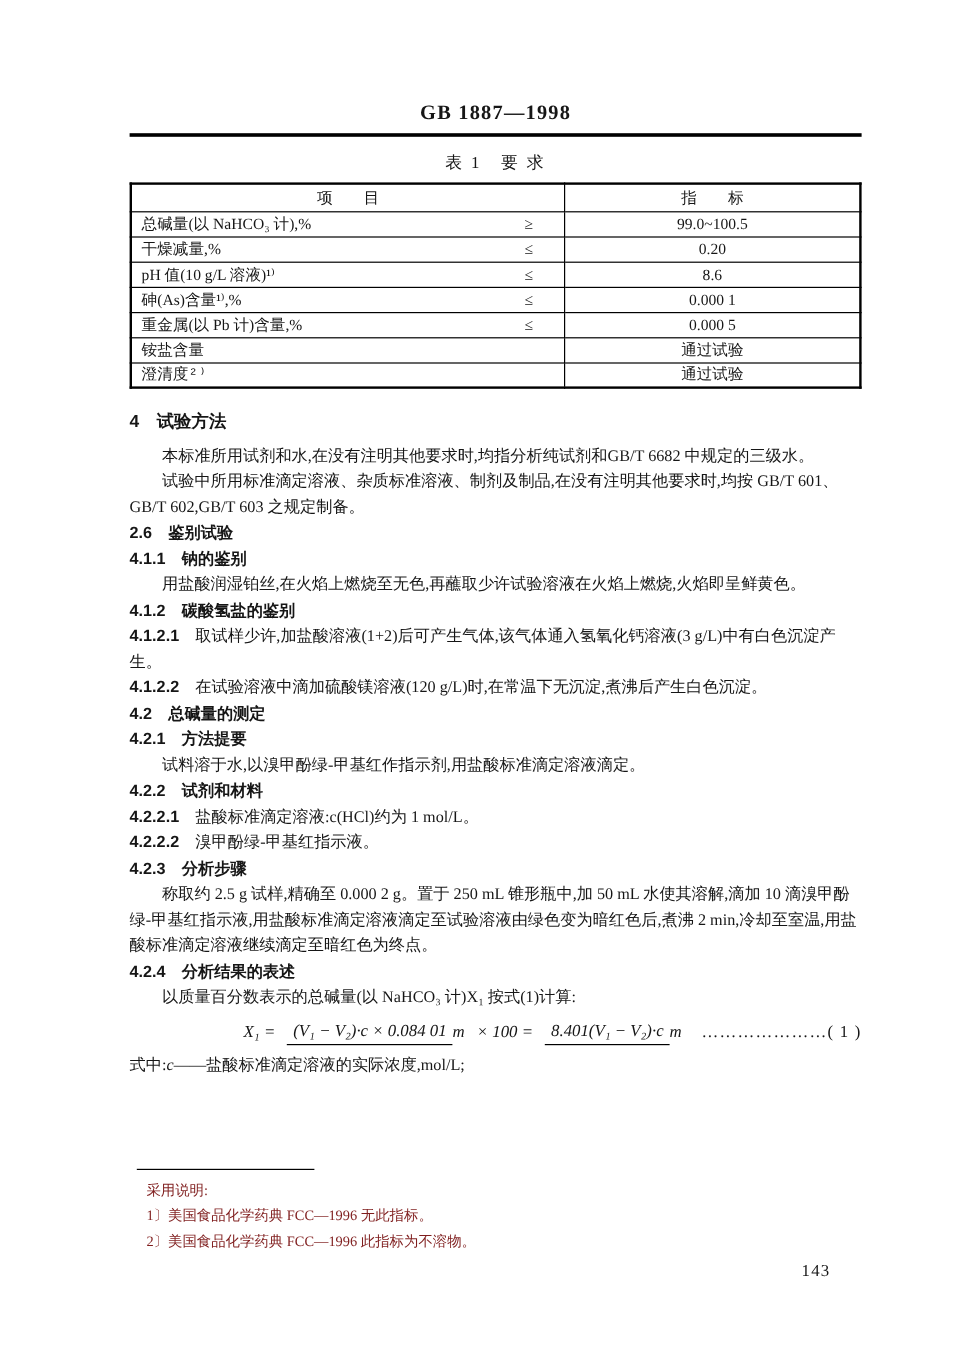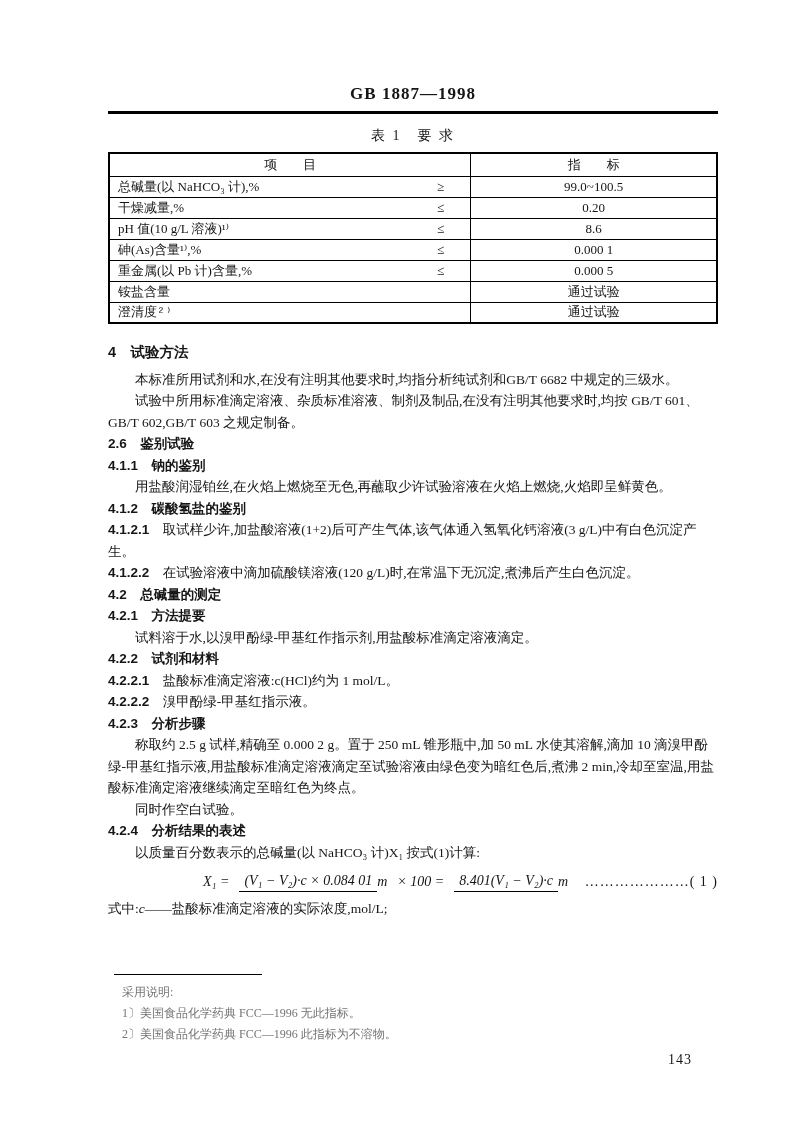--- a/index.html
+++ b/index.html
@@ -55,21 +55,21 @@
   .frac { display: inline-flex; flex-direction: row; text-align: center; margin: 0 6px; }
   .frac .fnum { border-bottom: 1px solid #000; padding: 0 5px 1px; line-height: 18px; }
   .frac .fden { padding-top: 1px; line-height: 17px; }
   .f-lhs { margin-right: 4px; }
   .f-mid { margin: 0 4px; }
   .f-tail { margin-left: auto; font-style: normal; letter-spacing: 1px; }
 
   .f-note { font-size: 13.5px; line-height: 22px; margin-top: 3px; }
   .f-note .sym { font-style: italic; }
 
-  .footnotes { position: absolute; left: 122px; top: 974px; font-size: 12px; line-height: 21px; color: #737373; }
+  .footnotes { position: absolute; left: 122px; top: 974px; font-size: 12px; line-height: 21px; color: #7f1d1d; }
   .fn-rule { width: 148px; height: 1px; background: #000; margin: 0 0 7px -8px; }
 
   .page-number { position: absolute; top: 1052px; left: 668px; font-size: 14px; letter-spacing: 1px; }
 </style>
 </head>
 <body>
 
 <div class="page">
   <div class="inner">
     <div class="std-code">GB 1887—1998</div>
@@ -162,21 +162,20 @@
         <div class="clause"><span class="num">4.1.2.1</span><span>取试样少许,加盐酸溶液(1+2)后可产生气体,该气体通入氢氧化钙溶液(3 g/L)中有白色沉淀产生。</span></div>
         <div class="clause"><span class="num">4.1.2.2</span><span>在试验溶液中滴加硫酸镁溶液(120 g/L)时,在常温下无沉淀,煮沸后产生白色沉淀。</span></div>
         <div class="h2"><span class="num">4.2</span><span>总碱量的测定</span></div>
         <div class="h2"><span class="num">4.2.1</span><span>方法提要</span></div>
         <div class="para"><span>试料溶于水,以溴甲酚绿-甲基红作指示剂,用盐酸标准滴定溶液滴定。</span></div>
         <div class="h2"><span class="num">4.2.2</span><span>试剂和材料</span></div>
         <div class="clause"><span class="num">4.2.2.1</span><span>盐酸标准滴定溶液:c(HCl)约为 1 mol/L。</span></div>
         <div class="clause"><span class="num">4.2.2.2</span><span>溴甲酚绿-甲基红指示液。</span></div>
         <div class="h2"><span class="num">4.2.3</span><span>分析步骤</span></div>
         <div class="para"><span>称取约 2.5 g 试样,精确至 0.000 2 g。置于 250 mL 锥形瓶中,加 50 mL 水使其溶解,滴加 10 滴溴甲酚绿-甲基红指示液,用盐酸标准滴定溶液滴定至试验溶液由绿色变为暗红色后,煮沸 2 min,冷却至室温,用盐酸标准滴定溶液继续滴定至暗红色为终点。</span></div>
-        <div class="para"><span>同时作空白试验。</span></div>
         <div class="h2"><span class="num">4.2.4</span><span>分析结果的表述</span></div>
         <div class="para"><span>以质量百分数表示的总碱量(以 NaHCO₃ 计)X₁ 按式(1)计算:</span></div>
       </div>
 
     <div class="formula">
       <span class="f-lhs">X₁ =</span>
       <span class="frac">
         <span class="fnum">(V₁ − V₂)·c × 0.084 01</span>
         <span class="fden">m</span>
       </span>

